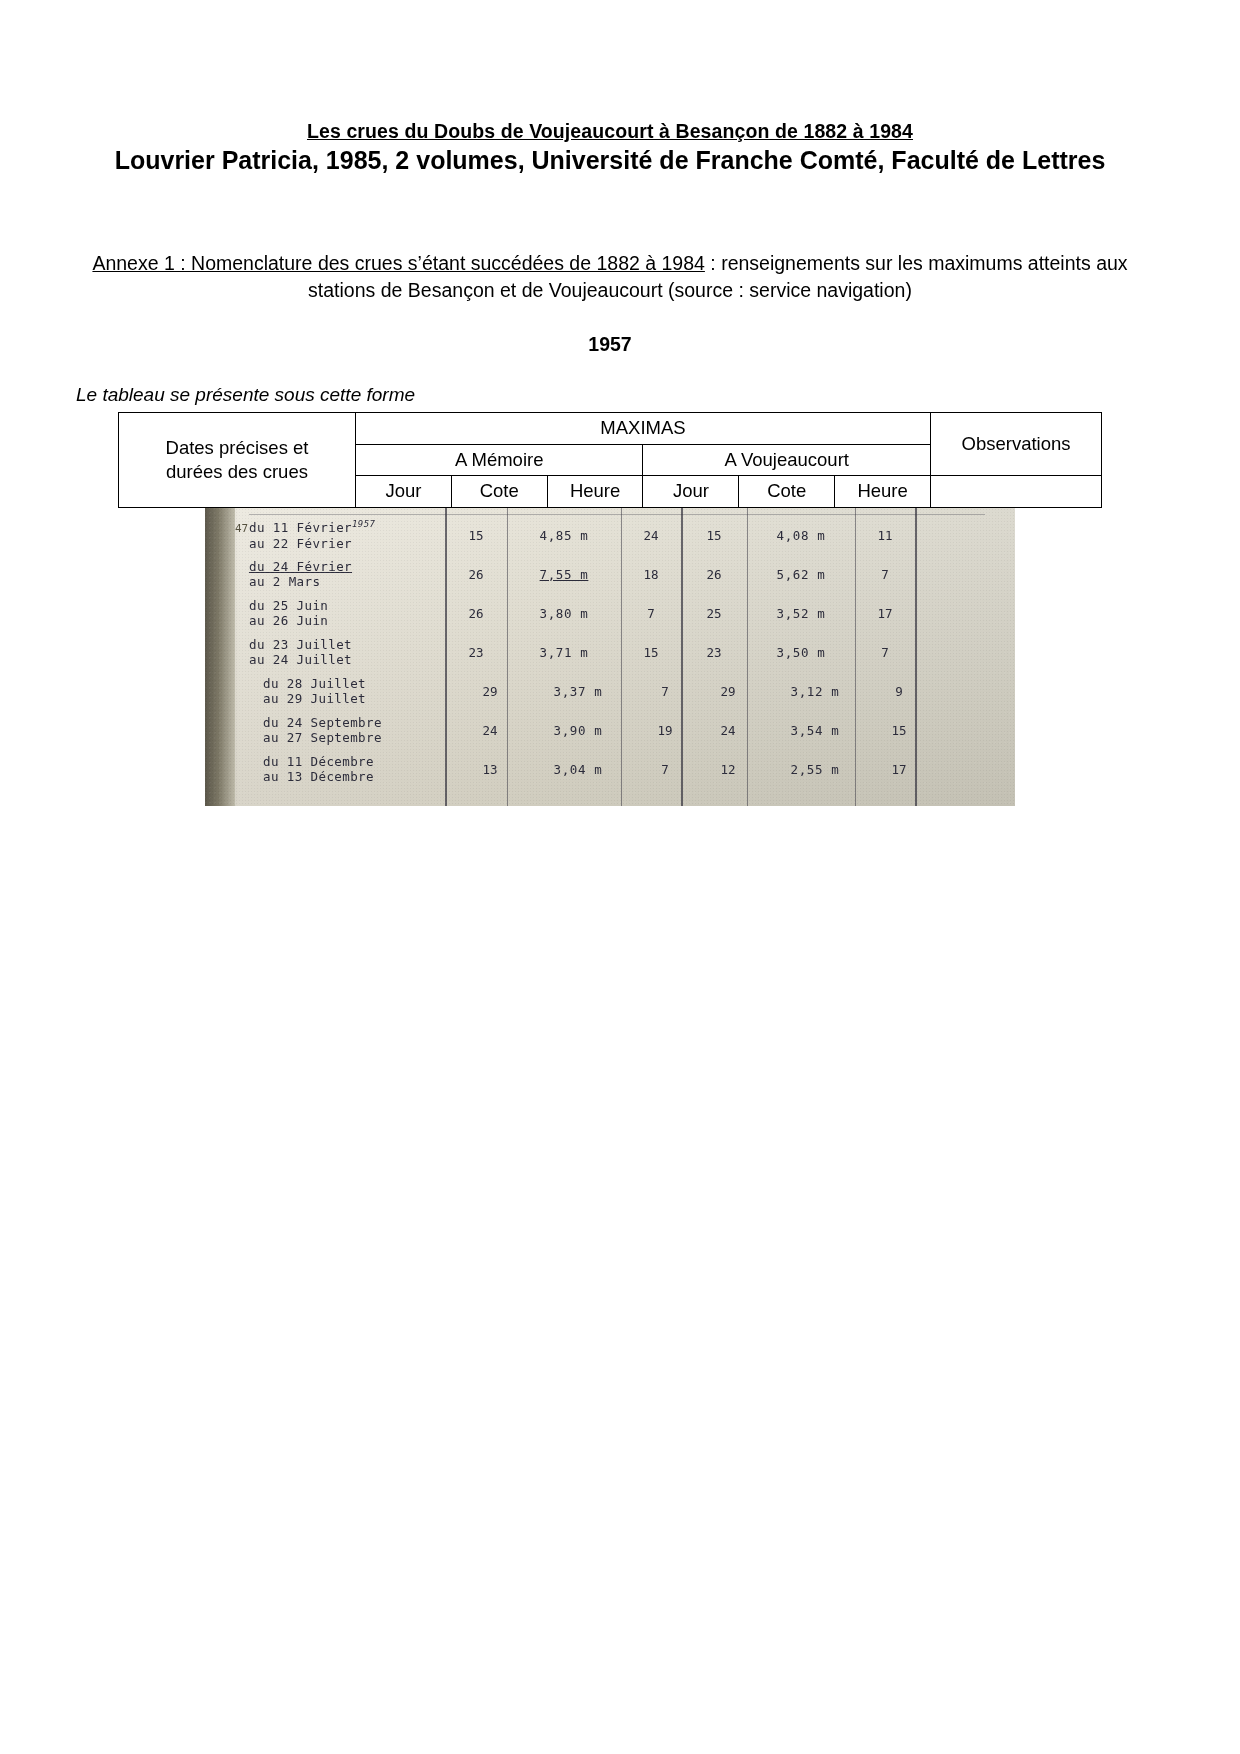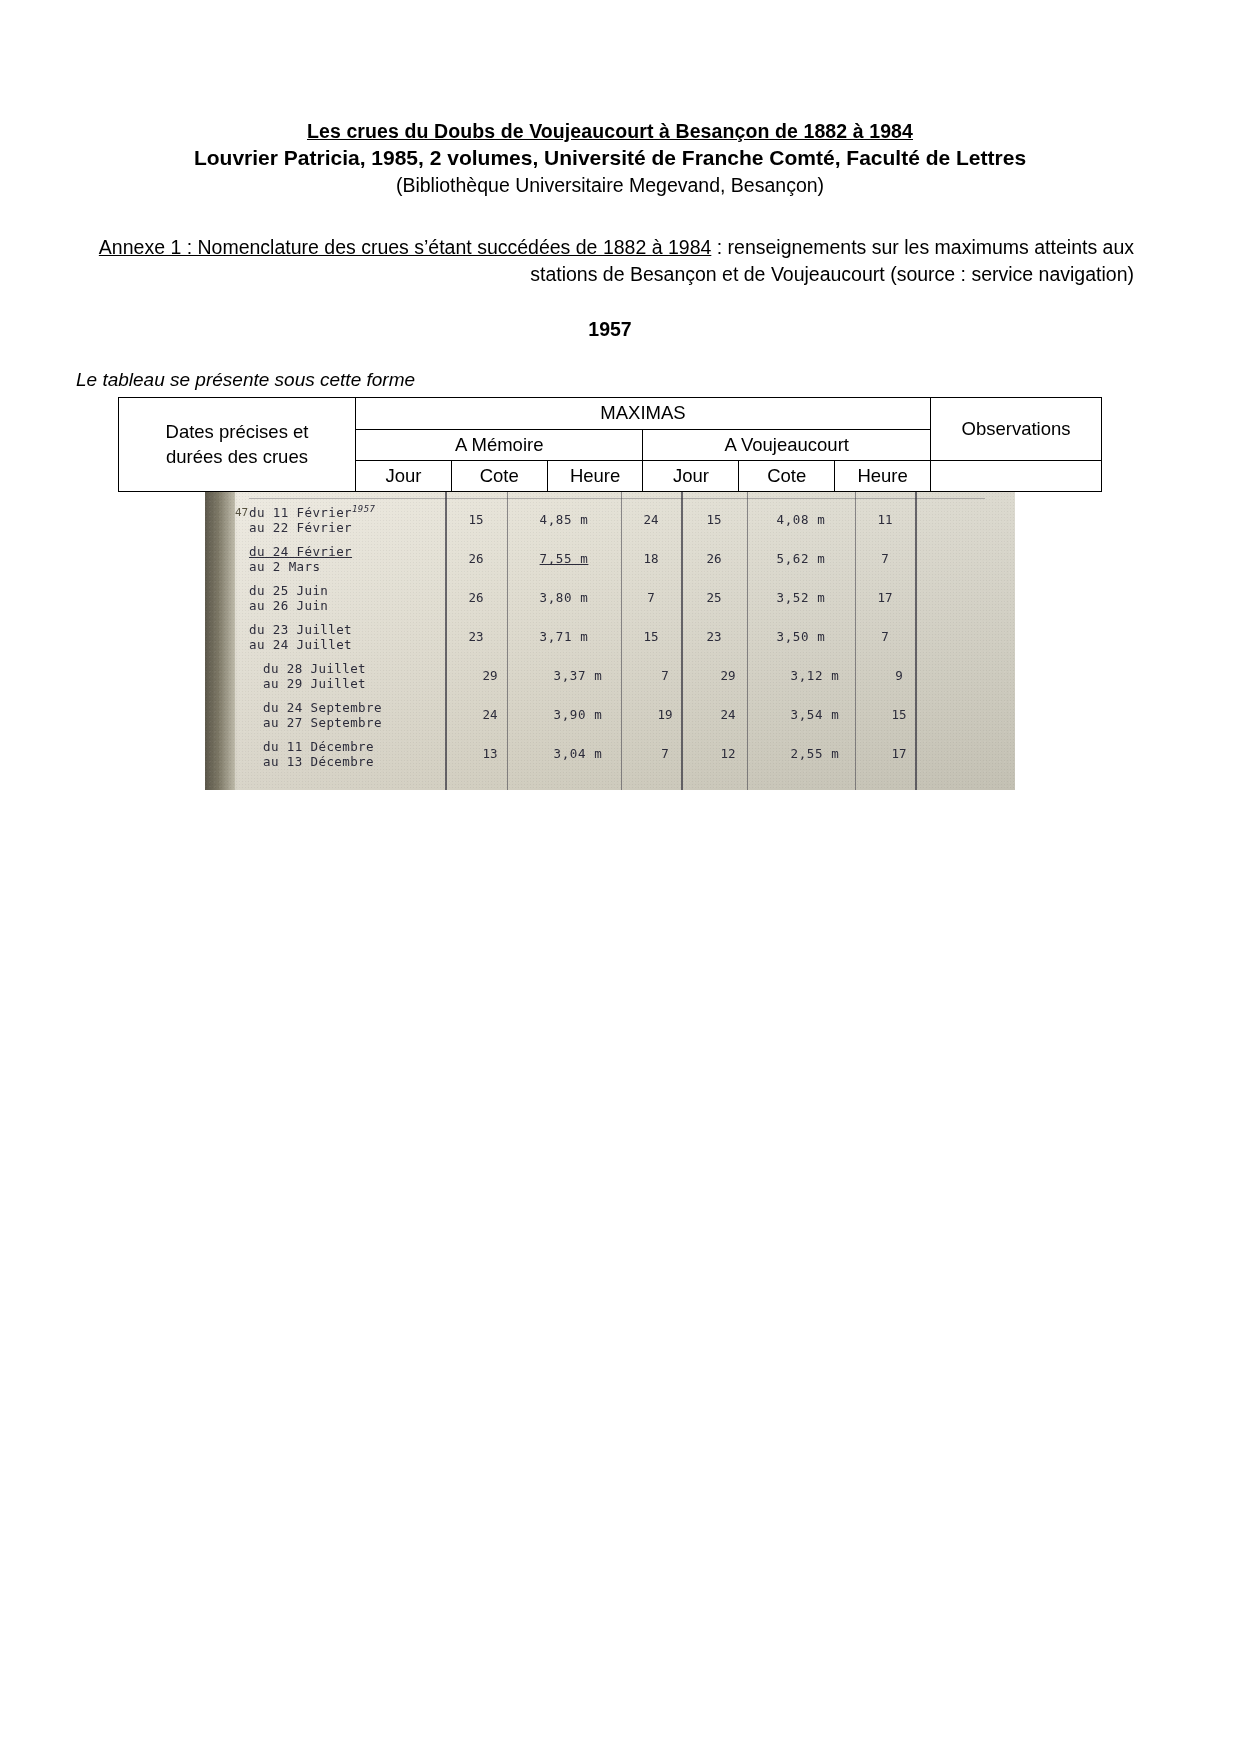--- a/index.html
+++ b/index.html
@@ -31,31 +31,31 @@
     font-size: 19.5px;
     font-weight: bold;
     text-decoration: underline;
     letter-spacing: 0.1px;
   }
   .title-line2 {
     font-size: 19.5px;
     font-weight: bold;
   }
   .title-line3 {
-    font-size: 21px;
+    font-size: 25px;
     font-weight: bold;
     text-align: center;
   }
   .title-line4 {
     font-size: 19.5px;
     font-weight: normal;
   }
   .annexe-block {
-    margin-top: 36px;
-    text-align: right;
+    margin-top: 72px;
+    text-align: center;
     font-size: 19.5px;
     line-height: 1.38;
     padding: 0 10px;
   }
   .annexe-underline {
     text-decoration: underline;
   }
   .year-line {
     margin-top: 30px;
     text-align: center;
@@ -189,21 +189,20 @@
   }
 </style>
 </head>
 <body>
 
 <div class="page">
 
   <div class="title-block">
     <div class="title-line1">Les crues du Doubs de Voujeaucourt à Besançon de 1882 à 1984</div>
     <div class="title-line3">Louvrier Patricia, 1985, 2 volumes, Université de Franche Comté, Faculté de Lettres</div>
-    <div class="title-line4">(Bibliothèque Universitaire Megevand, Besançon)</div>
   </div>
 
   <div class="annexe-block">
     <span class="annexe-underline">Annexe 1 : Nomenclature des crues s’étant succédées de 1882 à 1984</span><span> : renseignements sur les maximums atteints aux stations de Besançon et de Voujeaucourt (source : service navigation)</span>
   </div>
 
   <div class="year-line">1957</div>
 
   <div class="caption-line">Le tableau se présente sous cette forme</div>
 

